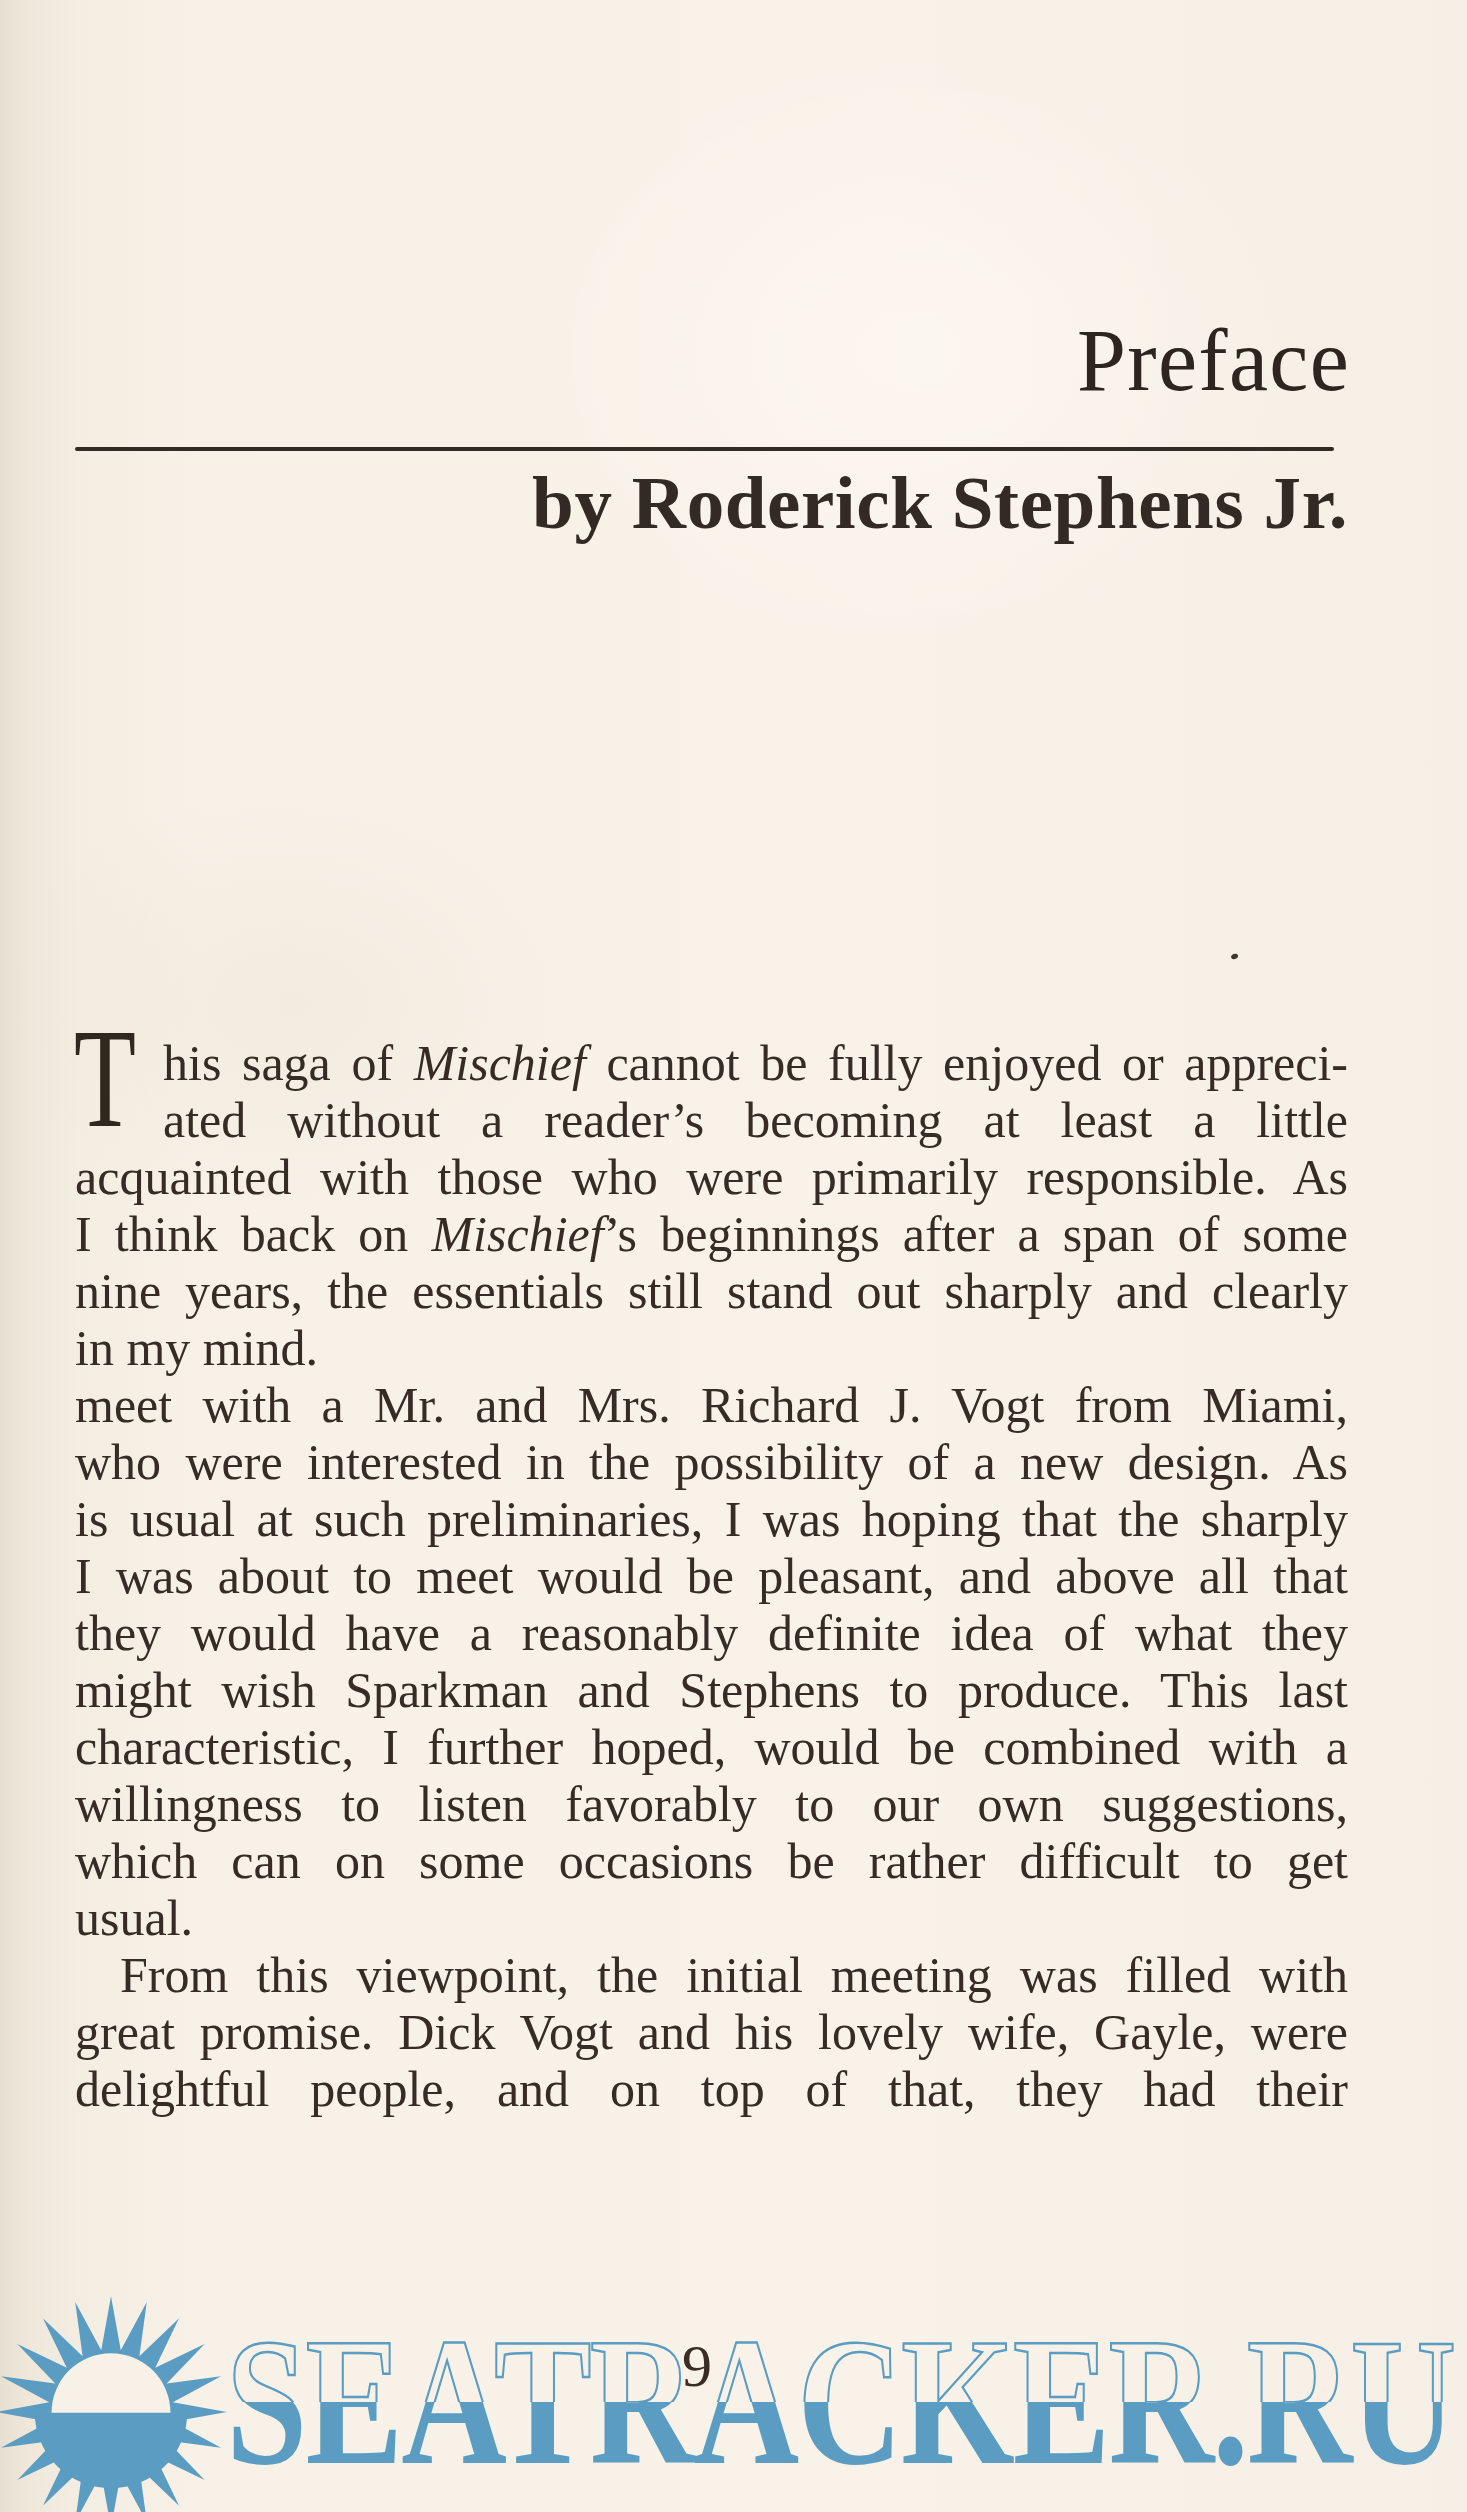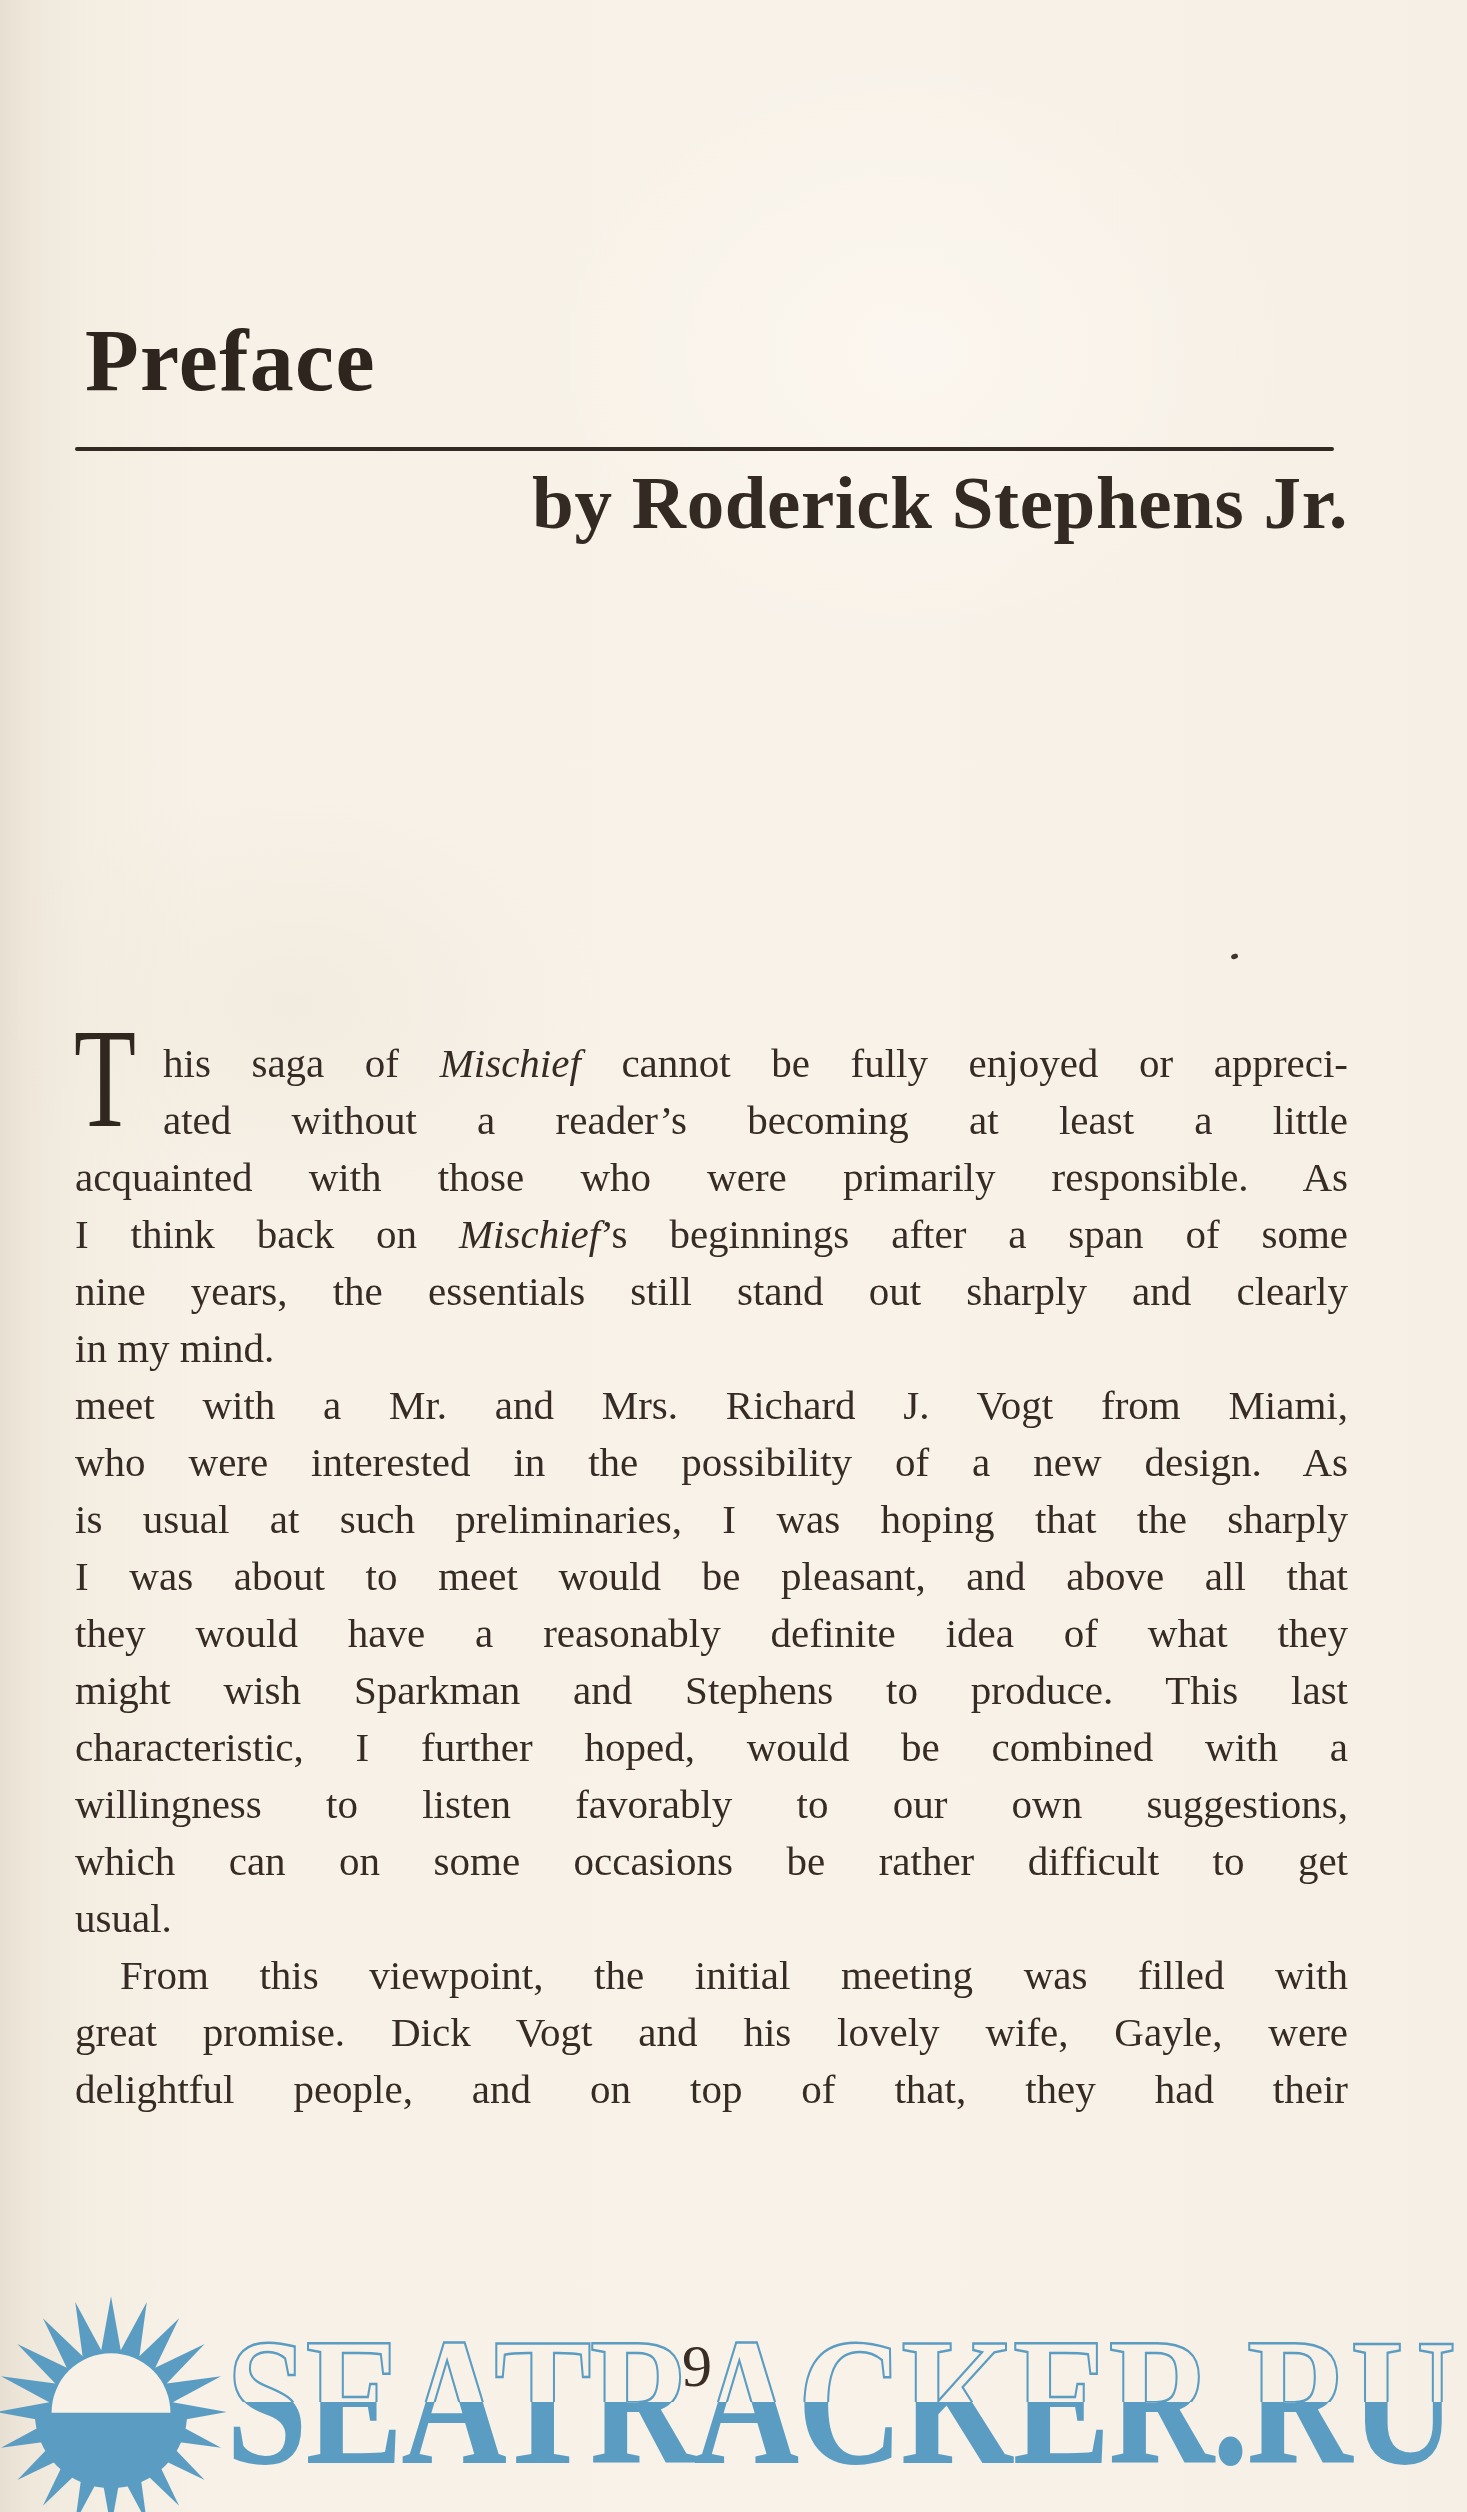--- a/index.html
+++ b/index.html
@@ -8,42 +8,42 @@
     width:1468px;height:2512px;
     margin:0 auto;
     overflow:hidden;
     background:
       radial-gradient(ellipse 564px 439px at 62% 14%, rgba(255,250,245,0.5), rgba(255,250,245,0) 70%),
       radial-gradient(ellipse 439px 313px at 20% 40%, rgba(233,224,210,0.35), rgba(233,224,210,0) 70%),
       linear-gradient(90deg,#e7dfd2 0px,#eee7da 28px,#f4ede2 81px,#f7f1e7 201px,#f8f2e9 60%,#f6efe5 100%);
     font-family:"Liberation Serif","DejaVu Serif",serif;
   }
   .title{
-    position:absolute;left:85px;top:317px;width:1273px;
-    text-align:left;
-    font-size:88px;line-height:1;font-weight:700;
+    position:absolute;left:77px;top:317px;width:1273px;
+    text-align:right;
+    font-size:88px;line-height:1;font-weight:400;
     color:#2e251f;letter-spacing:1.3px;
   }
   .rule{
     position:absolute;left:75px;top:447px;width:1259px;height:4.4px;
     background:#332a24;border-radius:1.9px;
   }
   .byline{
     position:absolute;left:75px;top:465px;width:1273px;
     text-align:right;
     font-size:75px;line-height:1;font-weight:700;
     color:#332a23;letter-spacing:0.6px;
   }
   .speck{
     position:absolute;left:1231px;top:954px;width:6.9px;height:5px;
     background:#40342c;border-radius:60% 40% 50% 50%;transform:rotate(-15deg);
   }
   .bodytext{
     position:absolute;left:75px;top:1035px;width:1273px;
-    color:#362c25;font-size:41px;
+    color:#362c25;font-size:50px;
   }
   .bodyline{
     height:57px;line-height:57px;
     text-align:justify;text-align-last:justify;
     white-space:nowrap;
   }
   .bodyline i{font-style:italic;}
   .pad{padding-left:88px;}
   .indent{text-indent:45px;}
   .paraend{text-align-last:left;}

